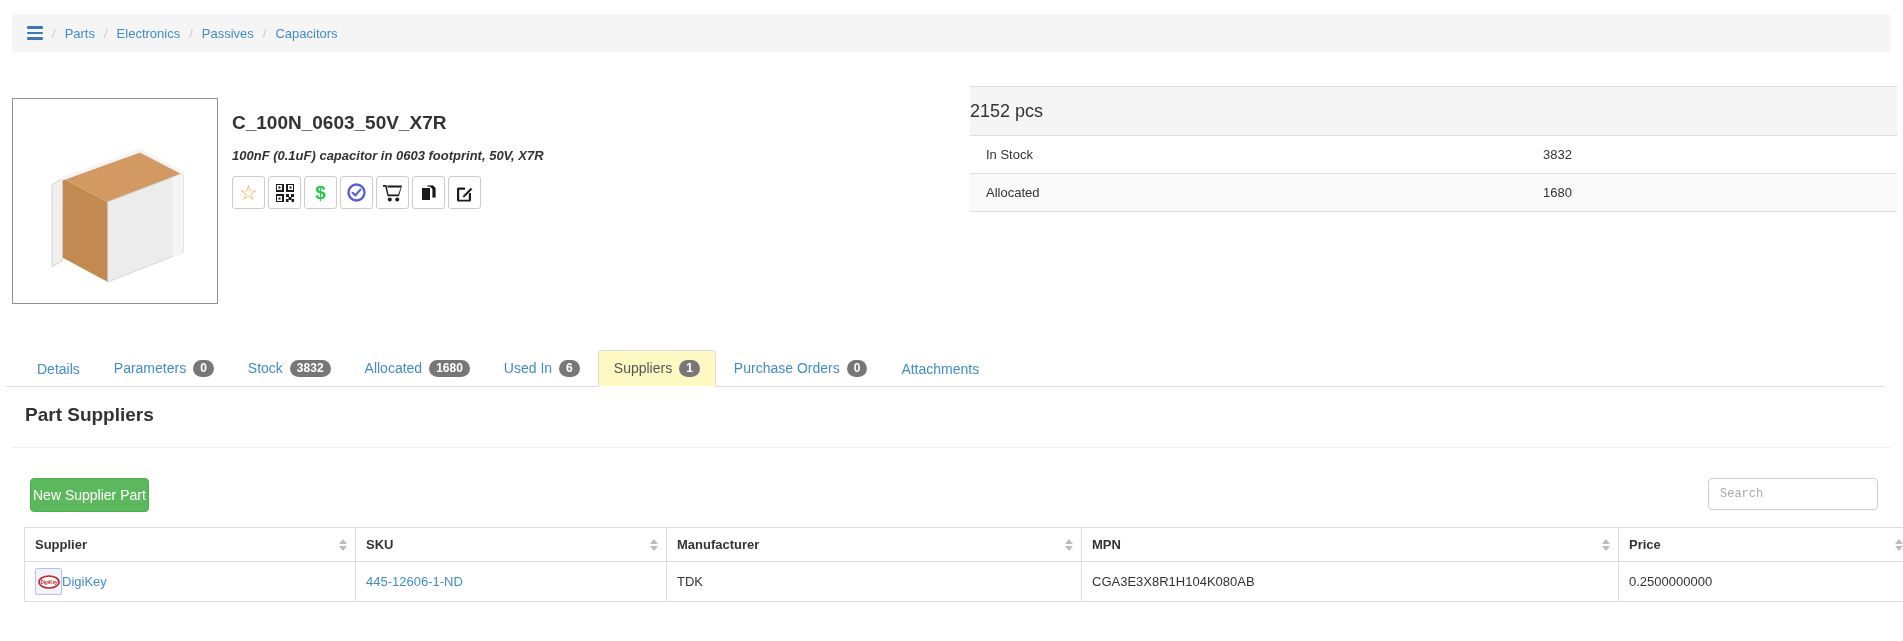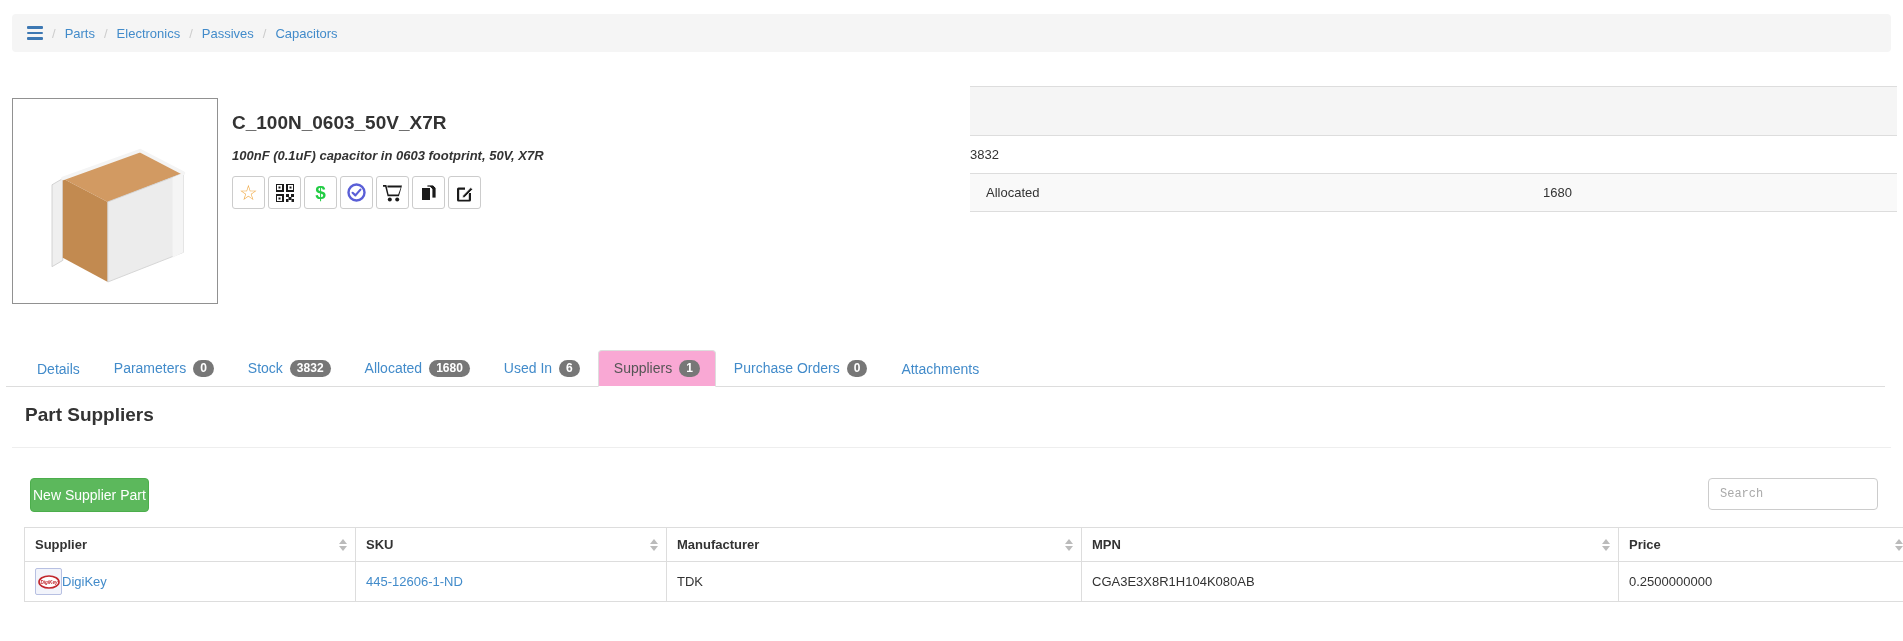--- a/index.html
+++ b/index.html
@@ -27,21 +27,21 @@
   .stock-panel { position:absolute; left:970px; top:86px; width:927px; font-size:13px; }
   .stock-header { display:flex; align-items:center; height:50px; background:#f5f5f5; border-top:1px solid #ddd; border-bottom:1px solid #ddd; font-size:18px; }
   .stock-row { display:flex; align-items:center; height:38px; border-bottom:1px solid #ddd; }
   .stock-row.striped { background:#f9f9f9; }
   .stock-label { width:573px; padding-left:16px; }
   .stock-value { flex:1; }
 
   
   .tabbar { position:absolute; left:6px; top:352px; width:1879px; height:35px; border-bottom:1px solid #ddd; display:flex; align-items:flex-end; padding-left:15px; font-size:14px; }
   .tab { display:flex; align-items:center; gap:7px; padding:9px 15px; margin-right:2px; color:#428bca; cursor:pointer; border:1px solid transparent; border-radius:4px 4px 0 0; position:relative; top:1px; }
-  .tab.active { background:#f9a8d4; color:#555; border-color:#ddd; border-bottom-color:#fff; cursor:default; }
+  .tab.active { background:#fef9c3; color:#555; border-color:#ddd; border-bottom-color:#fff; cursor:default; }
   .badge { background:#777; color:#fff; font-size:12px; font-weight:bold; padding:2px 7px; border-radius:10px; line-height:1.1; }
 
   
   .section-title { position:absolute; left:25px; top:404px; font-size:19px; color:#333; }
   .section-rule { position:absolute; left:12px; top:447px; width:1879px; border-top:1px solid #eee; }
 
   .new-btn { position:absolute; left:30px; top:478px; background:#5cb85c; border:1px solid #4cae4c; color:#fff; font-size:14px; padding:8px 2px; border-radius:4px; cursor:pointer; font-family:"Liberation Sans", sans-serif; }
   .search-input { position:absolute; left:1708px; top:478px; width:170px; height:32px; border:1px solid #ccc; border-radius:4px; padding:6px 11px; font-size:12px; color:#555; font-family:Liberation Mono, monospace; }
   .search-input::placeholder { color:#a9a9a9; }
 
@@ -134,22 +134,24 @@
   <div class="icon-btn">
     <svg width="18" height="18" viewBox="0 0 18 18">
       <path d="M15 9 v7 a1.5 1.5 0 0 1 -1.5 1.5 h-11 a1.5 1.5 0 0 1 -1.5 -1.5 v-11 A1.5 1.5 0 0 1 2.5 3.5 H9 v2.2 H3.2 v10 h9.6 V9 z" fill="#1a1a1a"></path>
       <path d="M7 11.5 l7.8 -8 l1.8 1.8 l-7.8 8 l-2.4 0.6 z" fill="#1a1a1a" stroke="#fff" stroke-width="0.7"></path>
     </svg>
   </div>
 </div>
 
 <section class="stock-panel">
   <div class="stock-header">
+    <span class="stock-value">2152 pcs</span>
   </div>
   <div class="stock-row">
+    <span class="stock-label">In Stock</span>
     <span class="stock-value">3832</span>
   </div>
   <div class="stock-row striped">
     <span class="stock-label">Allocated</span>
     <span class="stock-value">1680</span>
   </div>
 </section>
 
 <div class="tabbar">
   <div class="tab">

